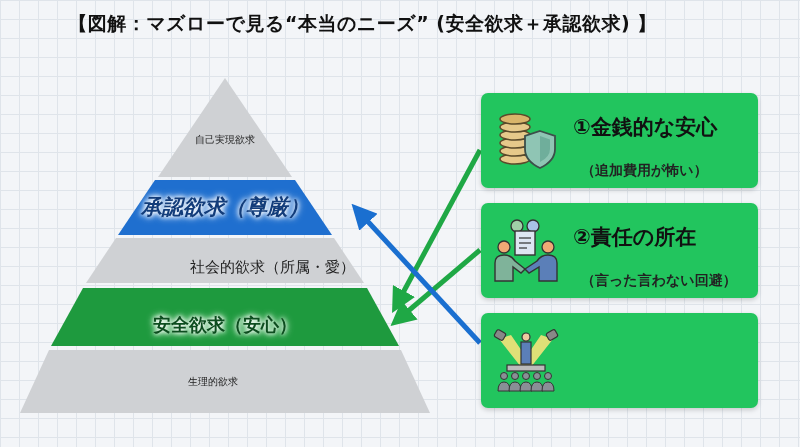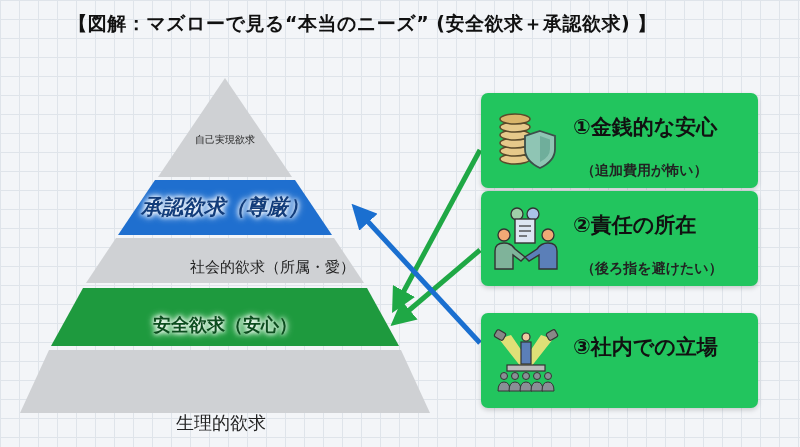--- a/index.html
+++ b/index.html
@@ -13,21 +13,21 @@
   .title{position:absolute;left:0;top:11px;width:725px;text-align:center;
     font-size:19px;font-weight:bold;color:#111;letter-spacing:0.5px;}
   svg.diagram{position:absolute;left:0;top:0;}
   .layer-label{position:absolute;text-align:center;color:#222;}
   .l-top{left:145px;top:133px;width:160px;font-size:10px;}
   .l-blue{left:110px;top:193px;width:230px;font-size:21px;font-weight:bold;color:#123c7a;
     text-shadow:0 0 4px #fff,0 0 6px #fff,0 0 8px #cfe3ff;font-style:italic;}
   .l-mid{left:95px;top:258px;width:260px;font-size:15px;text-align:right;}
   .l-green{left:90px;top:313px;width:270px;font-size:18px;font-weight:bold;color:#0d4d1f;
     text-shadow:0 0 4px #fff,0 0 6px #fff,0 0 8px #d6ffd8;}
-  .l-bottom{left:116px;top:375px;width:210px;font-size:18px;margin-top:36px;}
+  .l-bottom{left:108px;top:375px;width:210px;font-size:10px;}
   .card{position:absolute;left:481px;width:277px;height:95px;background:#22c55e;border-radius:7px;
     box-shadow:0 2px 5px rgba(0,0,0,0.18);}
   .card .icon{position:absolute;left:12px;top:14px;width:66px;height:66px;}
   .card .head{position:absolute;left:92px;top:20px;font-size:21px;font-weight:bold;color:#111;white-space:nowrap;}
   .card .sub{position:absolute;left:100px;top:55px;font-size:14px;font-weight:bold;color:#222;white-space:nowrap;margin-top:14px;}
 </style>
 </head>
 <body>
 
 <div class="title">【図解：マズローで見る“本当のニーズ” (安全欲求＋承認欲求) 】</div>
@@ -73,35 +73,35 @@
       <ellipse cx="22" cy="20" rx="15" ry="5"></ellipse>
       <ellipse cx="22" cy="12" rx="15" ry="5" fill="#d9b56a"></ellipse>
     </g>
     <path d="M47 24 L62 29 L62 42 Q62 54 47 61 Q32 54 32 42 L32 29 Z" fill="#8fc5b4" stroke="#3c4f4a" stroke-width="1.8"></path>
     <path d="M47 29 L57 32.5 L57 42 Q57 50 47 55 Z" fill="#6fae9b"></path>
   </svg>
   <div class="head">①金銭的な安心</div>
   <div class="sub">（追加費用が怖い）</div>
 </div>
 
-<div class="card" style="top:191px;">
+<div class="card" style="top:203px;">
   <svg class="icon" viewBox="0 0 66 66">
     <circle cx="24" cy="9" r="6" fill="#9fd0a8" stroke="#333" stroke-width="1.3"></circle>
     <circle cx="40" cy="9" r="6" fill="#a9c3e8" stroke="#333" stroke-width="1.3"></circle>
     <rect x="22" y="14" width="20" height="24" fill="#dde6f2" stroke="#333" stroke-width="1.4"></rect>
     <line x1="26" y1="21" x2="38" y2="21" stroke="#333" stroke-width="1.2"></line>
     <line x1="26" y1="26" x2="38" y2="26" stroke="#333" stroke-width="1.2"></line>
     <line x1="26" y1="31" x2="34" y2="31" stroke="#333" stroke-width="1.2"></line>
     <circle cx="11" cy="30" r="6" fill="#f0a975" stroke="#333" stroke-width="1.3"></circle>
     <circle cx="55" cy="30" r="6" fill="#f0a975" stroke="#333" stroke-width="1.3"></circle>
     <path d="M2 64 L2 46 Q2 38 11 38 Q18 38 22 44 L32 52 L28 56 L20 50 L20 64 Z" fill="#7fb39a" stroke="#333" stroke-width="1.4"></path>
     <path d="M64 64 L64 46 Q64 38 55 38 Q48 38 44 44 L32 52 L36 56 L46 50 L46 64 Z" fill="#5b7fb8" stroke="#333" stroke-width="1.4"></path>
   </svg>
   <div class="head">②責任の所在</div>
-  <div class="sub">（後ろ指を避けたい）</div>
+  <div class="sub">（言った言わない回避）</div>
 </div>
 
 <div class="card" style="top:313px;">
   <svg class="icon" viewBox="0 0 66 66">
     <polygon points="6,12 28,40 38,40 60,12 48,8 33,30 18,8" fill="#f4e27a" opacity="0.9"></polygon>
     <rect x="2" y="4" width="10" height="8" rx="2" fill="#888" stroke="#333" stroke-width="1.2" transform="rotate(30 7 8)"></rect>
     <rect x="54" y="4" width="10" height="8" rx="2" fill="#888" stroke="#333" stroke-width="1.2" transform="rotate(-30 59 8)"></rect>
     <circle cx="33" cy="10" r="4" fill="#f0c9a0" stroke="#333" stroke-width="1.2"></circle>
     <rect x="28" y="15" width="10" height="22" fill="#5b7fb8" stroke="#333" stroke-width="1.2"></rect>
     <rect x="14" y="38" width="38" height="6" fill="#bbb" stroke="#333" stroke-width="1.2"></rect>
@@ -111,14 +111,13 @@
         <circle cx="33" cy="49" r="3.5"></circle>
         <circle cx="44" cy="49" r="3.5"></circle>
         <circle cx="55" cy="49" r="3.5"></circle>
       <path d="M5 64 Q5 55 11 55 Q17 55 17 64 Z"></path>
         <path d="M16 64 Q16 55 22 55 Q28 55 28 64 Z"></path>
       <path d="M27 64 Q27 55 33 55 Q39 55 39 64 Z"></path>
         <path d="M38 64 Q38 55 44 55 Q50 55 50 64 Z"></path>
       <path d="M49 64 Q49 55 55 55 Q61 55 61 64 Z"></path>
     </g>
   </svg>
-  <div class="head">③社内での立場</div>
 </div>
 
 </body></html>

